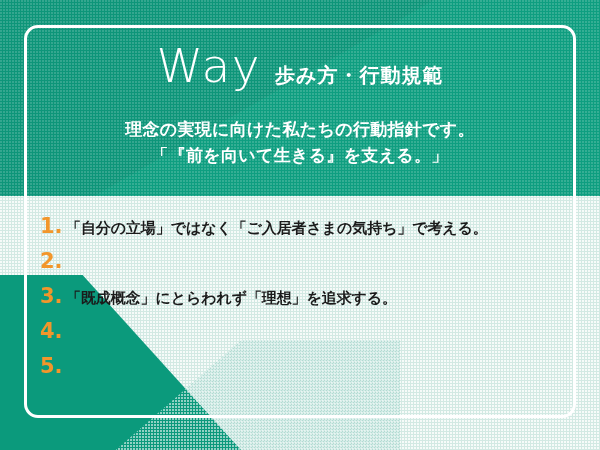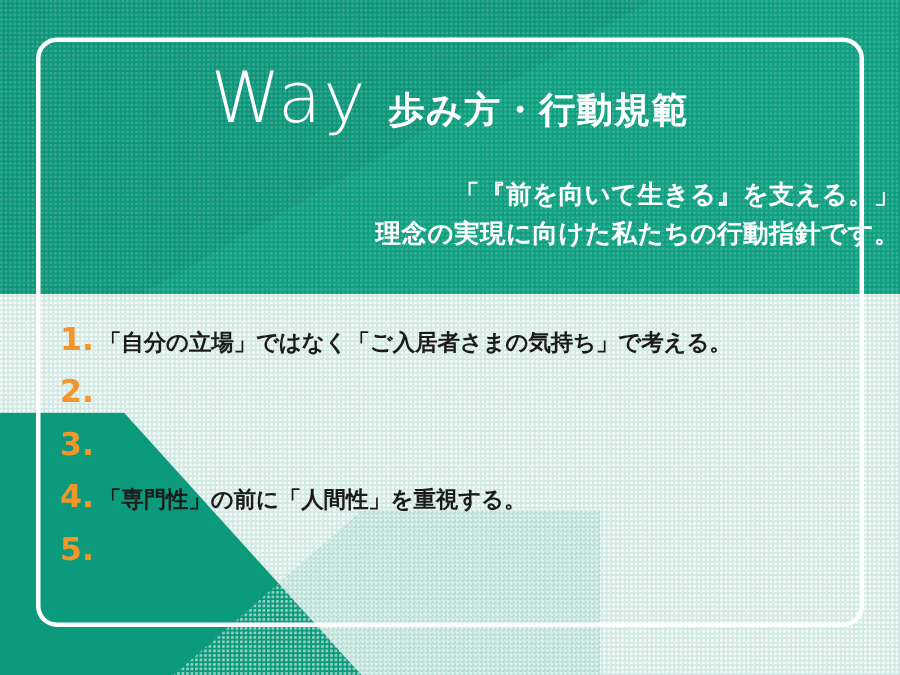--- a/index.html
+++ b/index.html
@@ -108,21 +108,21 @@
     pointer-events: none;
   }
 
   
   .header {
     position: absolute;
     left: 0;
     top: 0;
     width: 600px;
     height: 196px;
-    text-align: right;
+    text-align: center;
   }
   .title-row {
     position: absolute;
     left: 0;
     right: 0;
     top: 42px;
     display: flex;
     align-items: baseline;
     justify-content: center;
     gap: 14px;
@@ -130,21 +130,21 @@
   .title-en {
     color: #ffffff;
     font-size: 47px;
     font-weight: 300;
     letter-spacing: 1.5px;
     line-height: 1;
     font-family: "DejaVu Sans", "Liberation Sans", sans-serif;
   }
   .title-jp {
     color: #ffffff;
-    font-size: 24px;
+    font-size: 20px;
     font-weight: 700;
     letter-spacing: 1px;
     line-height: 1;
   }
   .tagline {
     position: absolute;
     left: 0;
     right: 0;
     top: 117px;
     color: #ffffff;
@@ -198,38 +198,38 @@
   <div class="bg-green-halftone"></div>
 
   <div class="frame"></div>
 
   <div class="header">
     <div class="title-row">
       <span class="title-en">Way</span>
       <span class="title-jp">歩み方・行動規範</span>
     </div>
     <div class="tagline">
+      <div>理念の実現に向けた私たちの行動指針です。</div>
       <div>「『前を向いて生きる』を支える。」</div>
-      <div>理念の実現に向けた私たちの行動指針です。</div>
     </div>
   </div>
 
   <div class="list">
     <div class="list-item">
       <span class="list-num">1.</span>
       <span class="list-text">「自分の立場」ではなく「ご入居者さまの気持ち」で考える。</span>
     </div>
     <div class="list-item">
       <span class="list-num">2.</span>
     </div>
     <div class="list-item">
       <span class="list-num">3.</span>
+      <span class="list-text">「既成概念」にとらわれず「理想」を追求する。</span>
     </div>
     <div class="list-item">
       <span class="list-num">4.</span>
-      <span class="list-text">「専門性」の前に「人間性」を重視する。</span>
     </div>
     <div class="list-item">
       <span class="list-num">5.</span>
     </div>
   </div>
 
 </div>
 
 </body></html>

